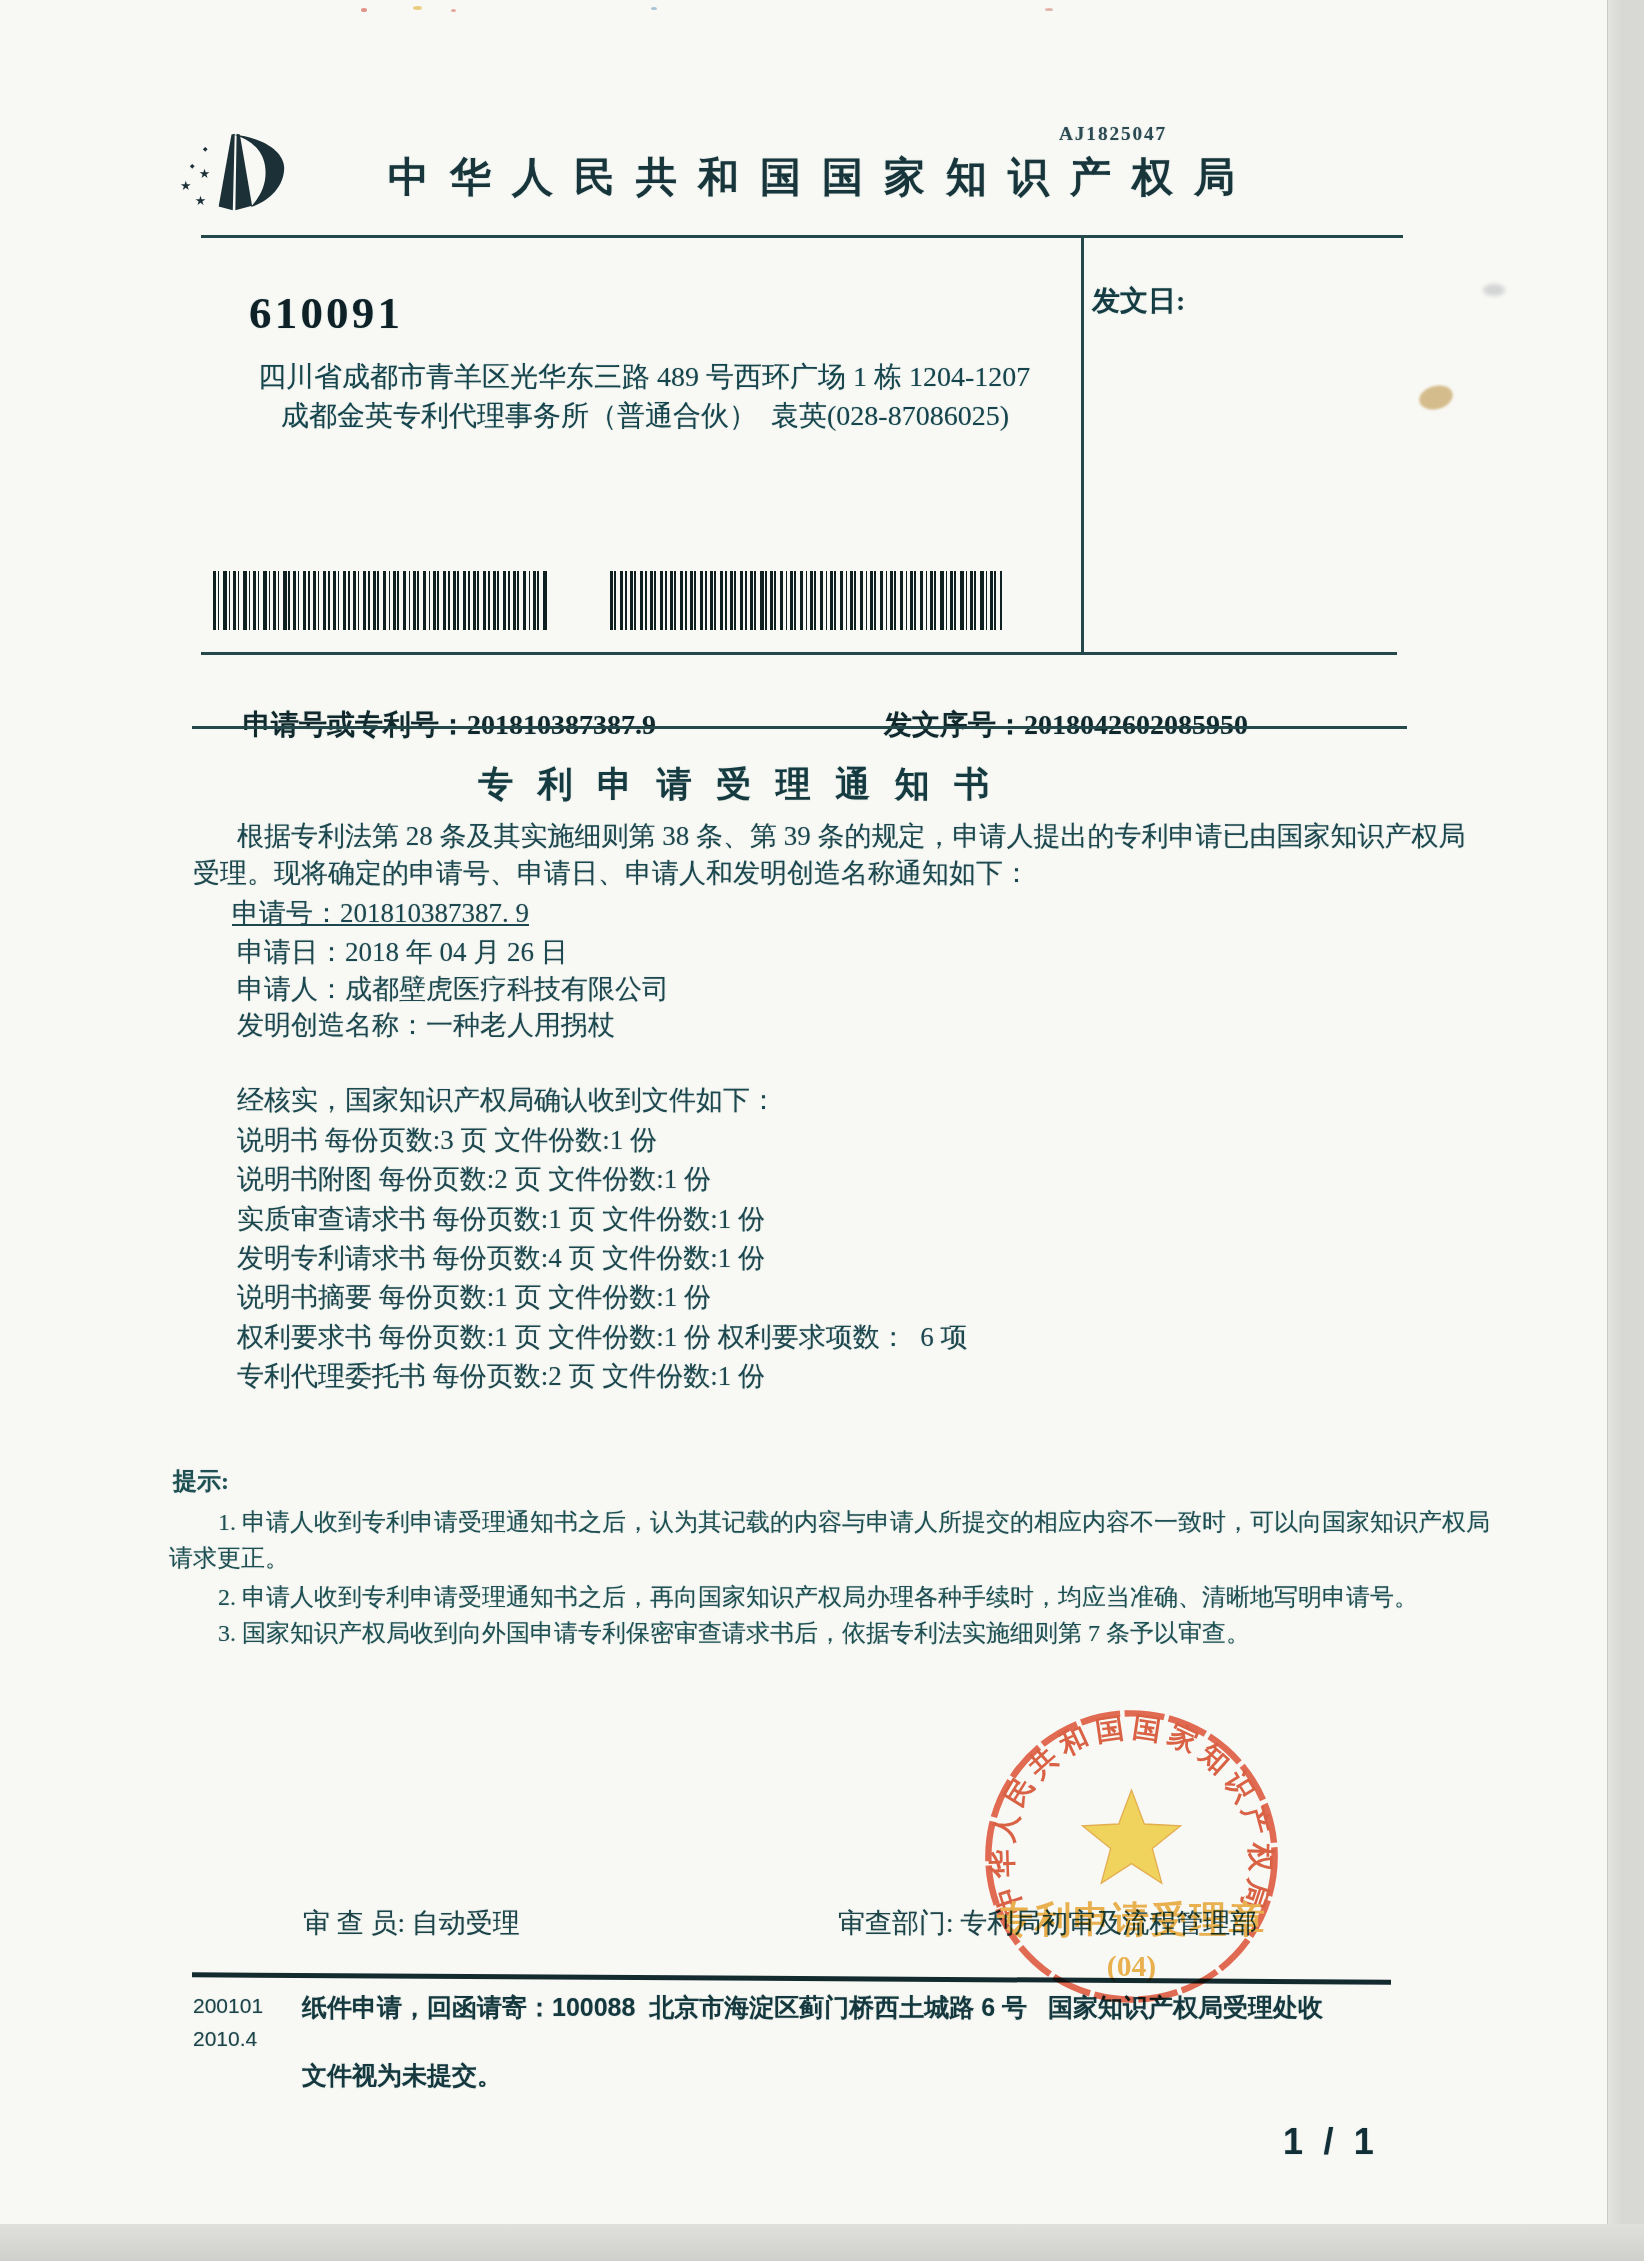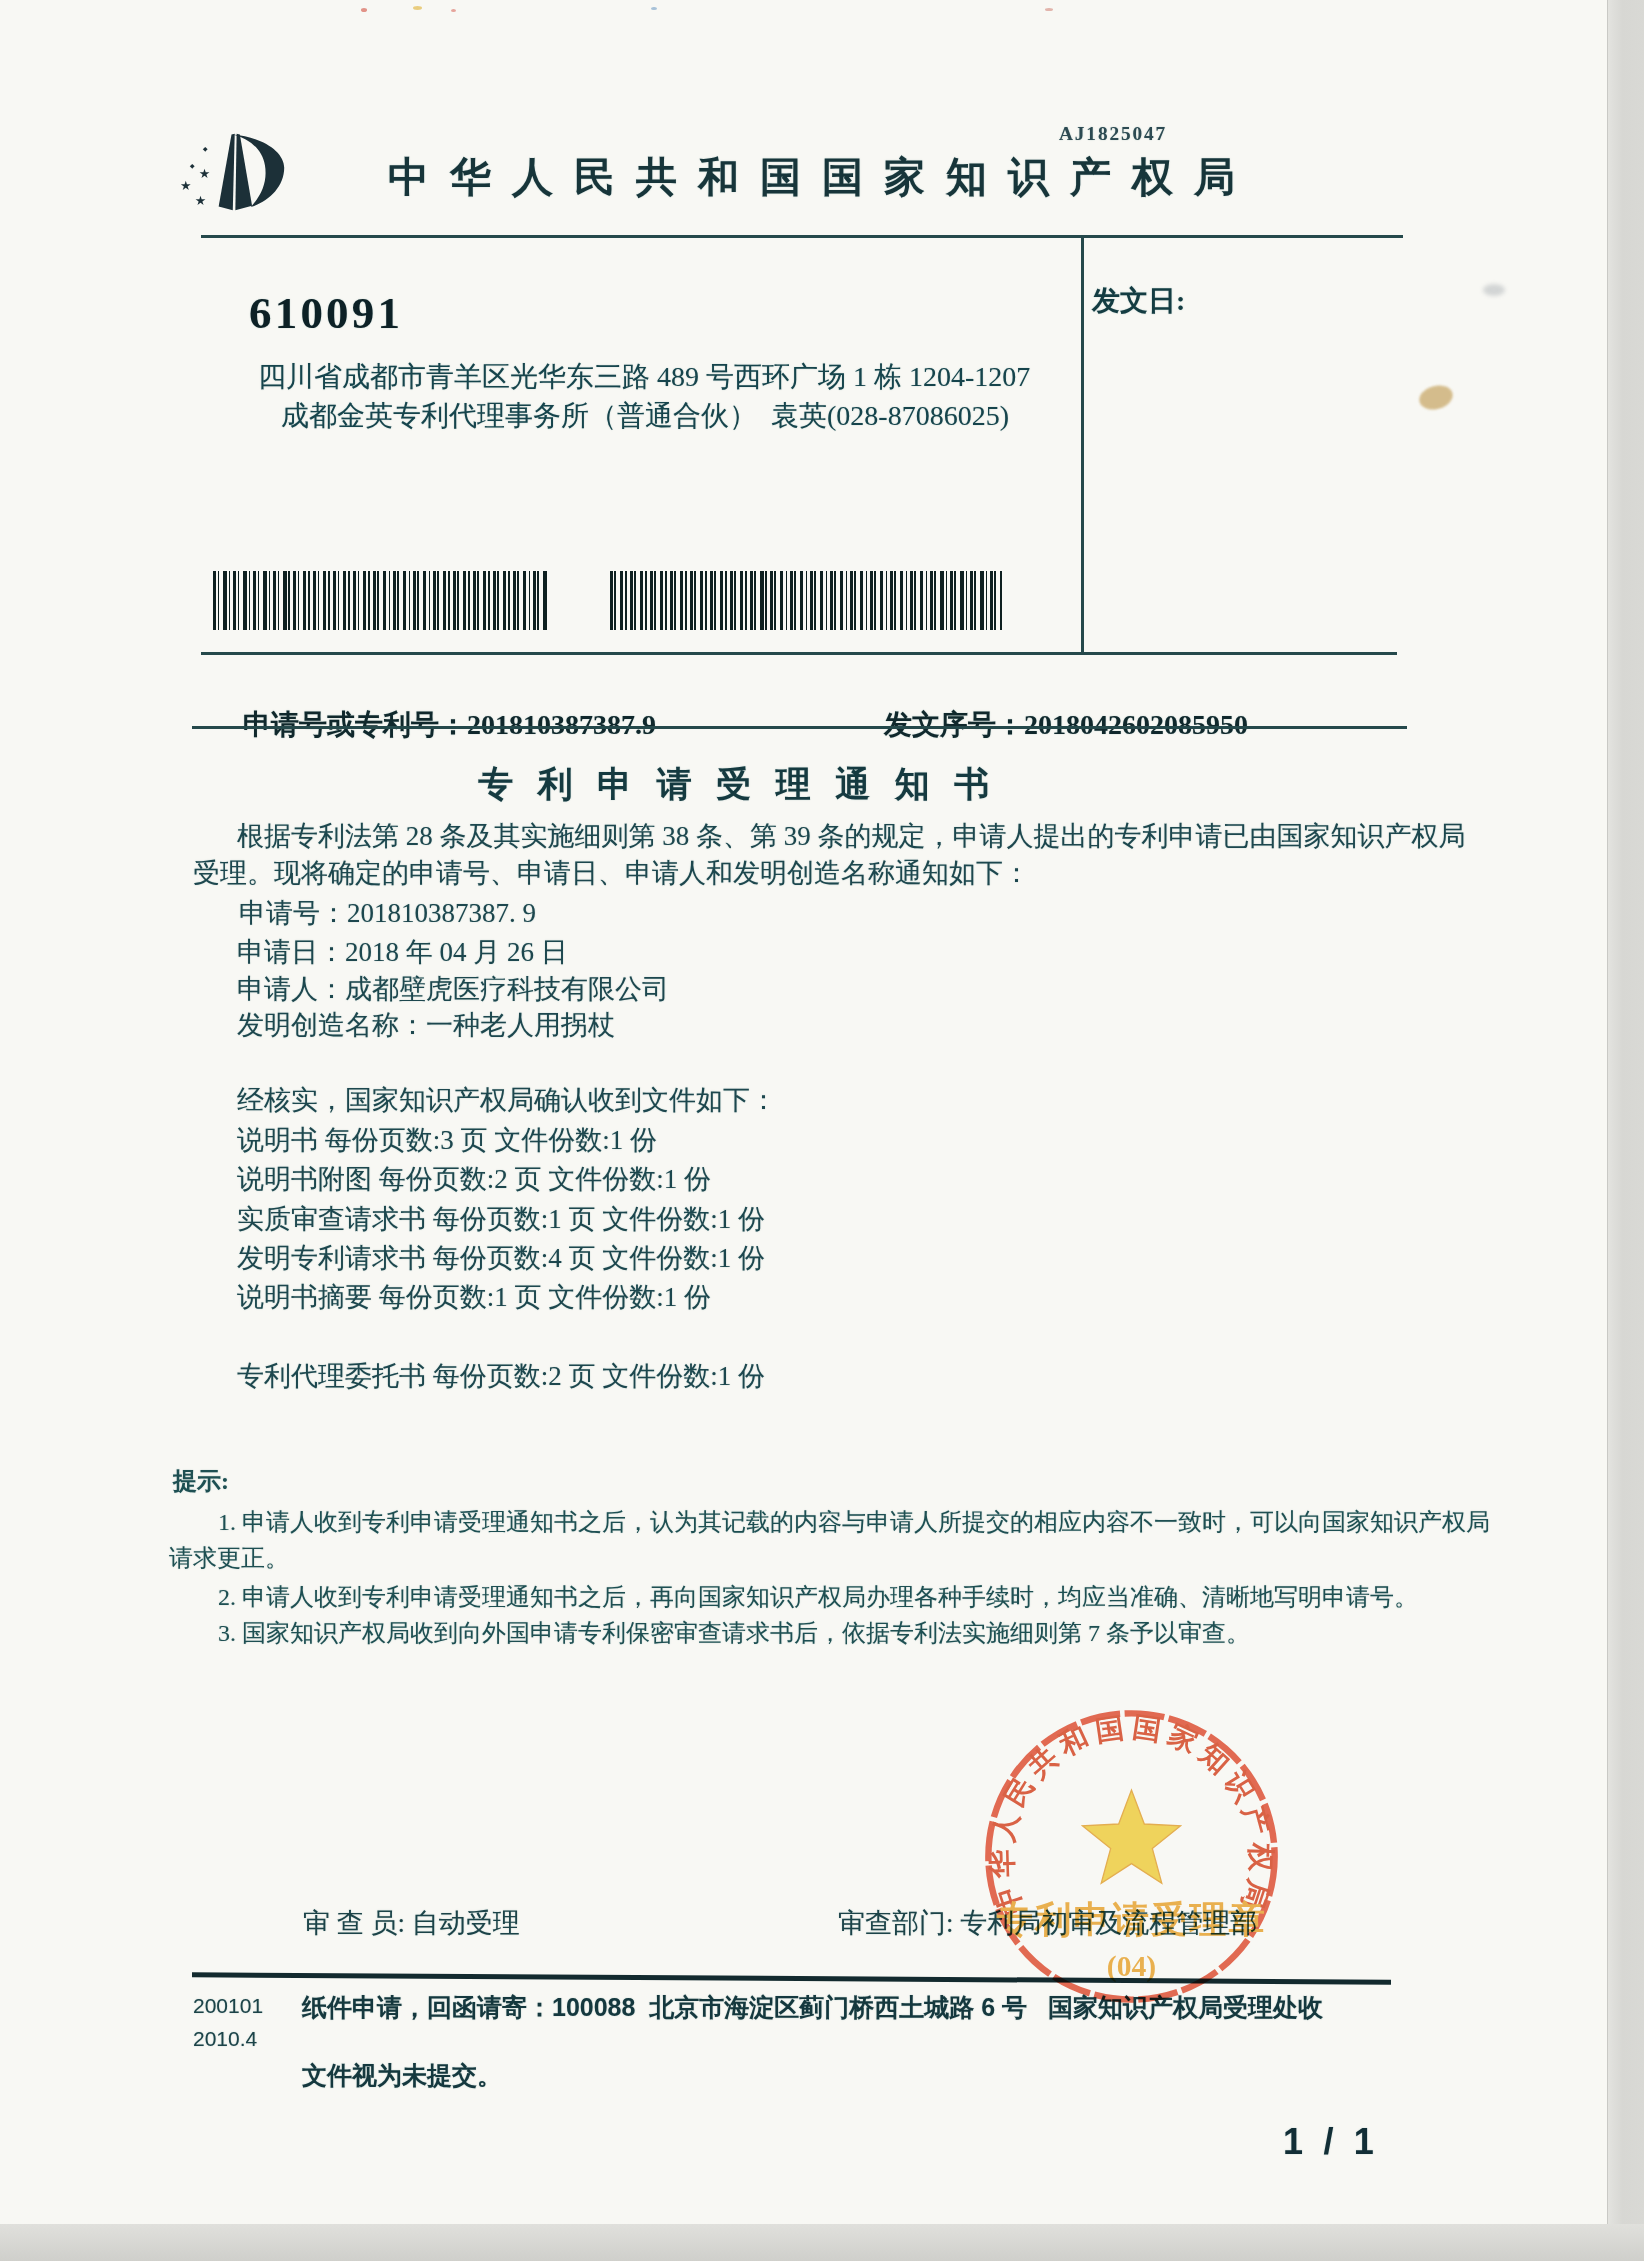--- a/index.html
+++ b/index.html
@@ -99,31 +99,32 @@
     <span>发文序号：</span><span>2018042602085950</span>
   </div>
 
   <div class="rule" style="left:192px;top:726px;width:1215px;height:3.2px;"></div>
 
   <div class="abs notice-title scan" style="top:761px;">专利申请受理通知书</div>
 
   <div class="abs body-t scan" style="left:237px;top:818px;">根据专利法第 28 条及其实施细则第 38 条、第 39 条的规定，申请人提出的专利申请已由国家知识产权局</div>
   <div class="abs body-t scan" style="left:193px;top:855px;">受理。现将确定的申请号、申请日、申请人和发明创造名称通知如下：</div>
 
-  <div class="abs body-t scan" style="left:239px;top:895px;">申请号：201810387387. 9</div>
+  <div class="abs body-t scan" style="left:232px;top:895px;text-decoration:underline;">申请号：201810387387. 9</div>
   <div class="abs body-t scan" style="left:237px;top:934px;">申请日：2018 年 04 月 26 日</div>
   <div class="abs body-t scan" style="left:237px;top:971px;">申请人：成都壁虎医疗科技有限公司</div>
   <div class="abs body-t scan" style="left:237px;top:1007px;">发明创造名称：一种老人用拐杖</div>
 
   <div class="abs body-t scan" style="left:237px;top:1082px;">经核实，国家知识产权局确认收到文件如下：</div>
   <div class="abs body-t scan" style="left:237px;top:1122px;">说明书 每份页数:3 页 文件份数:1 份</div>
   <div class="abs body-t scan" style="left:237px;top:1161px;">说明书附图 每份页数:2 页 文件份数:1 份</div>
   <div class="abs body-t scan" style="left:237px;top:1201px;">实质审查请求书 每份页数:1 页 文件份数:1 份</div>
   <div class="abs body-t scan" style="left:237px;top:1240px;">发明专利请求书 每份页数:4 页 文件份数:1 份</div>
   <div class="abs body-t scan" style="left:237px;top:1279px;">说明书摘要 每份页数:1 页 文件份数:1 份</div>
+  <div class="abs body-t scan" style="left:237px;top:1319px;">权利要求书 每份页数:1 页 文件份数:1 份 权利要求项数：  6 项</div>
   <div class="abs body-t scan" style="left:237px;top:1358px;">专利代理委托书 每份页数:2 页 文件份数:1 份</div>
 
   <div class="abs tips-t scan" style="left:173px;top:1465px;font-weight:bold;">提示:</div>
   <div class="abs tips-t scan" style="left:218px;top:1506px;">1. 申请人收到专利申请受理通知书之后，认为其记载的内容与申请人所提交的相应内容不一致时，可以向国家知识产权局</div>
   <div class="abs tips-t scan" style="left:169px;top:1542px;">请求更正。</div>
   <div class="abs tips-t scan" style="left:218px;top:1581px;">2. 申请人收到专利申请受理通知书之后，再向国家知识产权局办理各种手续时，均应当准确、清晰地写明申请号。</div>
   <div class="abs tips-t scan" style="left:218px;top:1617px;">3. 国家知识产权局收到向外国申请专利保密审查请求书后，依据专利法实施细则第 7 条予以审查。</div>
 
   <div class="abs sign-t scan" style="left:276px;top:1874px;">
     <span>审 查 员:</span><span> </span><span>自动受理</span>

